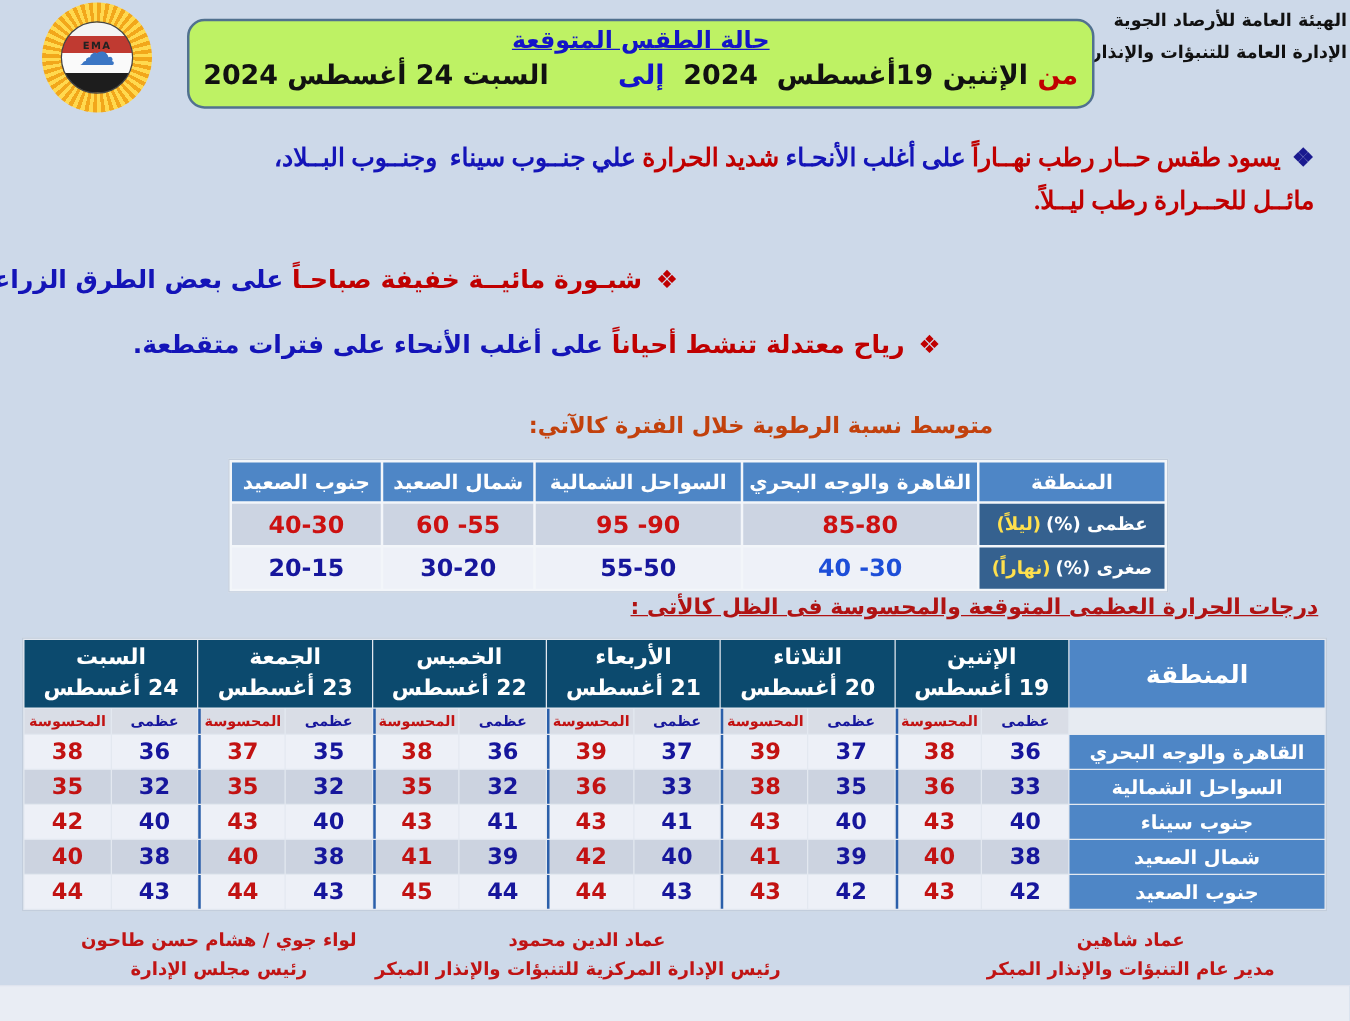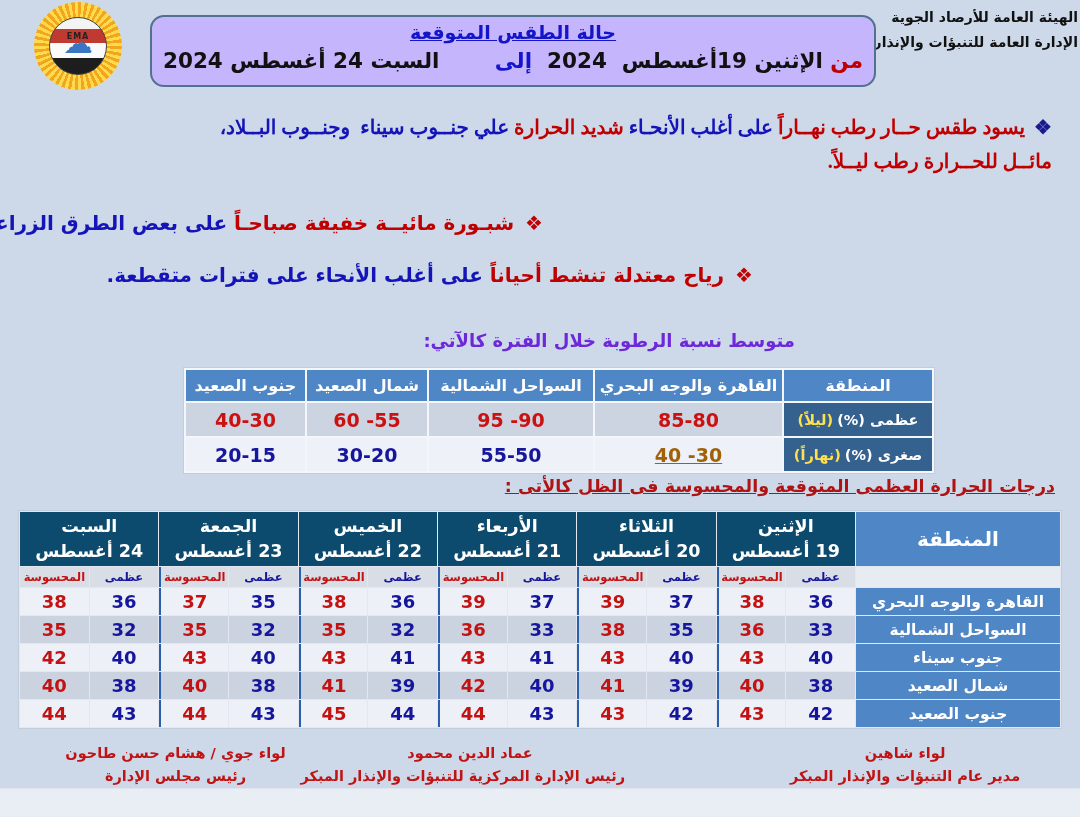--- a/index.html
+++ b/index.html
@@ -14,34 +14,34 @@
        border:1px solid #444;
        background:linear-gradient(to bottom,#f4f4f4 0 19%,#c03a31 19% 44%,#fafafa 44% 72%,#1d1d1d 72% 100%);}
   .ema-text{position:absolute;top:14px;width:100%;text-align:center;font-size:8px;color:#222;letter-spacing:1px;direction:ltr;}
   .cloud{position:absolute;top:10px;width:100%;text-align:center;font-size:30px;color:#3b76c4;line-height:1;}
 
   
   .org{position:absolute;right:2px;top:5px;width:220px;text-align:right;font-size:14px;color:#111;line-height:1.75;}
   .org div{white-space:nowrap;}
 
   
-  .title-box{position:absolute;left:150px;top:15px;width:726px;height:72px;background:#c4b5fd;
+  .title-box{position:absolute;left:150px;top:15px;width:726px;height:72px;background:#bef264;
        border:2px solid #51718f;border-radius:14px;text-align:center;padding-top:4px;}
   .heading{font-size:19px;color:#1414c8;text-decoration:underline;}
   .period{font-size:21.5px;color:#111;margin-top:5px;white-space:pre;}
 
   
   .bullet{position:absolute;font-size:20px;line-height:34px;text-align:right;white-space:pre;}
   .b1{top:110px;right:28px;font-family:Liberation Serif, serif;}
   .b2{top:206px;right:537px;}
   .b3{top:258px;right:327px;}
   .bullet .marker{padding-left:4px;}
 
   
-  .hum-title{position:absolute;top:330px;right:285px;font-size:18px;color:#6d28d9;}
+  .hum-title{position:absolute;top:330px;right:285px;font-size:18px;color:#c2410c;}
   .hum-table{position:absolute;top:367px;left:183px;width:752px;display:grid;
        grid-template-columns:148px 187px 164px 120px 119px;grid-template-rows:31px 33px 33px;
        gap:2px;background:#f3f6fa;padding:2px;border:1px solid #c2cddc;direction:rtl;}
   .h-head{background:#4e86c6;color:#fff;display:flex;align-items:center;justify-content:center;font-size:16px;}
   .h-label{background:#35618f;color:#fff;font-size:14.5px;display:flex;align-items:center;justify-content:center;gap:4px;}
   .h-label .paren{color:#ffe04d;}
   .h-val{display:flex;align-items:center;justify-content:center;font-size:19px;direction:ltr;}
   .h-val.r1{background:#ccd4e2;}
   .h-val.r2{background:#eef1f8;}
 
@@ -114,21 +114,21 @@
         <span class="paren">(ليلاً)</span>
       </div>
       <div class="h-val r1" style="color: rgb(204, 17, 17);">85-80</div>
       <div class="h-val r1" style="color: rgb(204, 17, 17);">95 -90</div>
       <div class="h-val r1" style="color: rgb(204, 17, 17);">60 -55</div>
       <div class="h-val r1" style="color: rgb(204, 17, 17);">40-30</div>
       <div class="h-label">
         <span class="">صغرى (%)</span>
         <span class="paren">(نهاراً)</span>
       </div>
-      <div class="h-val r2" style="color: #a16207; text-decoration: underline;">40 -30</div>
+      <div class="h-val r2" style="color: #1d4ed8;">40 -30</div>
       <div class="h-val r2" style="color: rgb(22, 22, 156);">55-50</div>
       <div class="h-val r2" style="color: rgb(22, 22, 156);">30-20</div>
       <div class="h-val r2" style="color: rgb(22, 22, 156);">20-15</div>
     </div>
 
   <div class="temp-title">درجات الحرارة العظمى المتوقعة والمحسوسة فى الظل كالأتى :</div>
   <div class="temp-table">
       <div class="t-region-head">المنطقة</div>
       <div class="t-day">
         <div class="">الإثنين</div>
@@ -228,21 +228,21 @@
       <div class="t-val felt row-odd day-sep">44</div>
       <div class="t-val max row-odd">44</div>
       <div class="t-val felt row-odd day-sep">45</div>
       <div class="t-val max row-odd">43</div>
       <div class="t-val felt row-odd day-sep">44</div>
       <div class="t-val max row-odd">43</div>
       <div class="t-val felt row-odd">44</div>
     </div>
 
   <div class="sig sig-right">
-    <div>لواء شاهين</div>
+    <div>عماد شاهين</div>
     <div>مدير عام التنبؤات والإنذار المبكر</div>
   </div>
   <div class="sig sig-left">
     <div>لواء جوي / هشام حسن طاحون</div>
     <div>رئيس مجلس الإدارة</div>
   </div>
   <div class="sig sig-center">
     <div>عماد الدين محمود</div>
     <div>رئيس الإدارة المركزية للتنبؤات والإنذار المبكر</div>
   </div>

